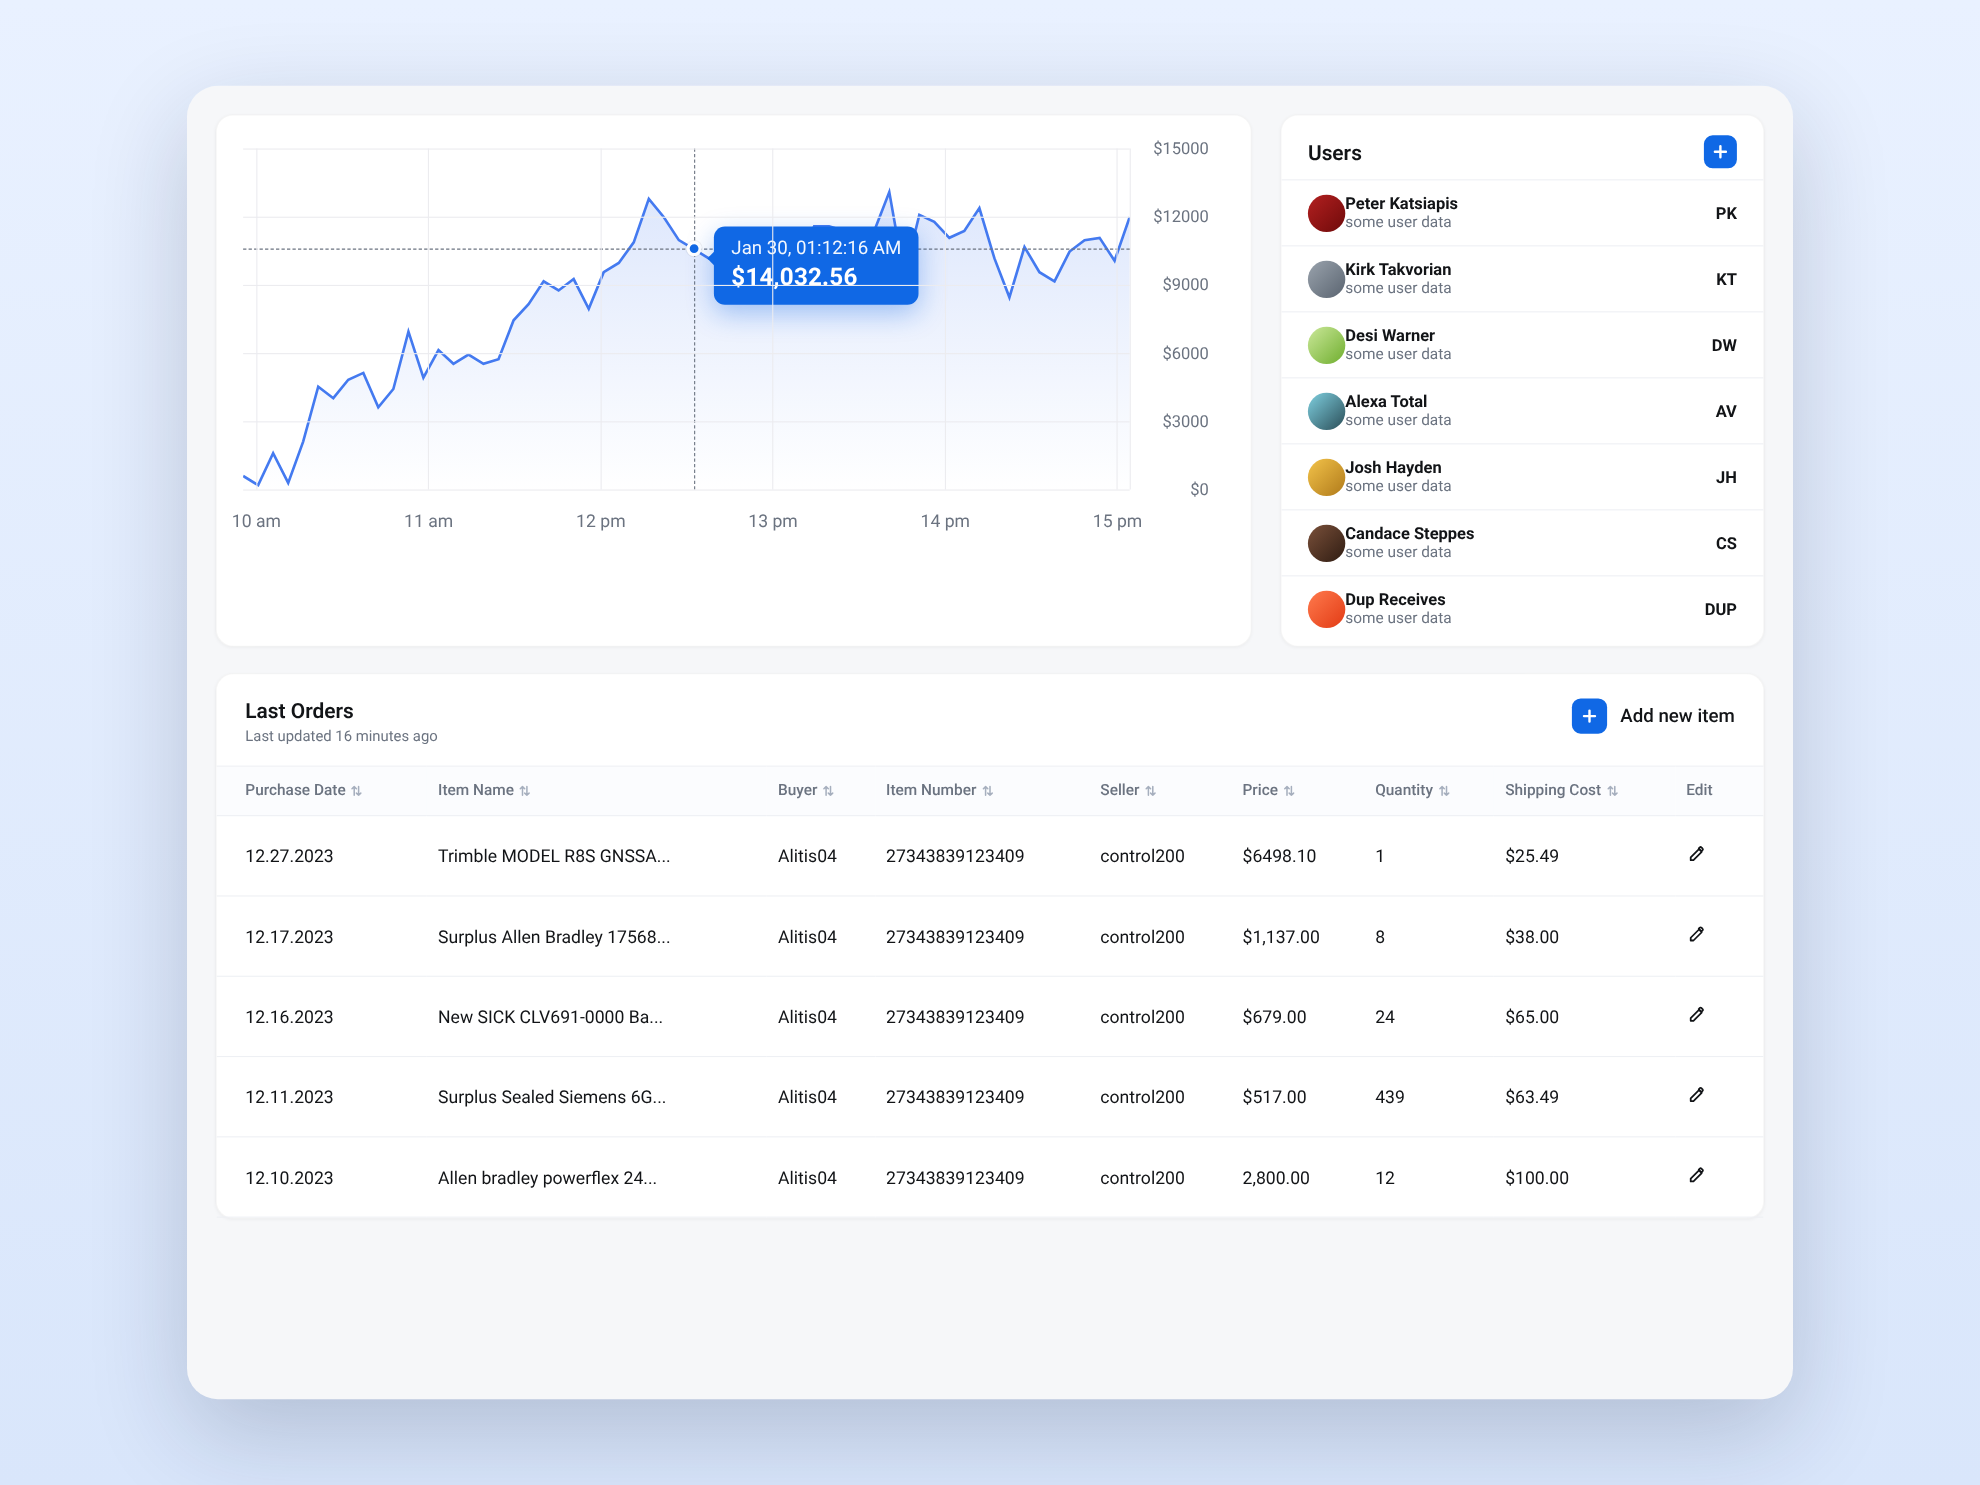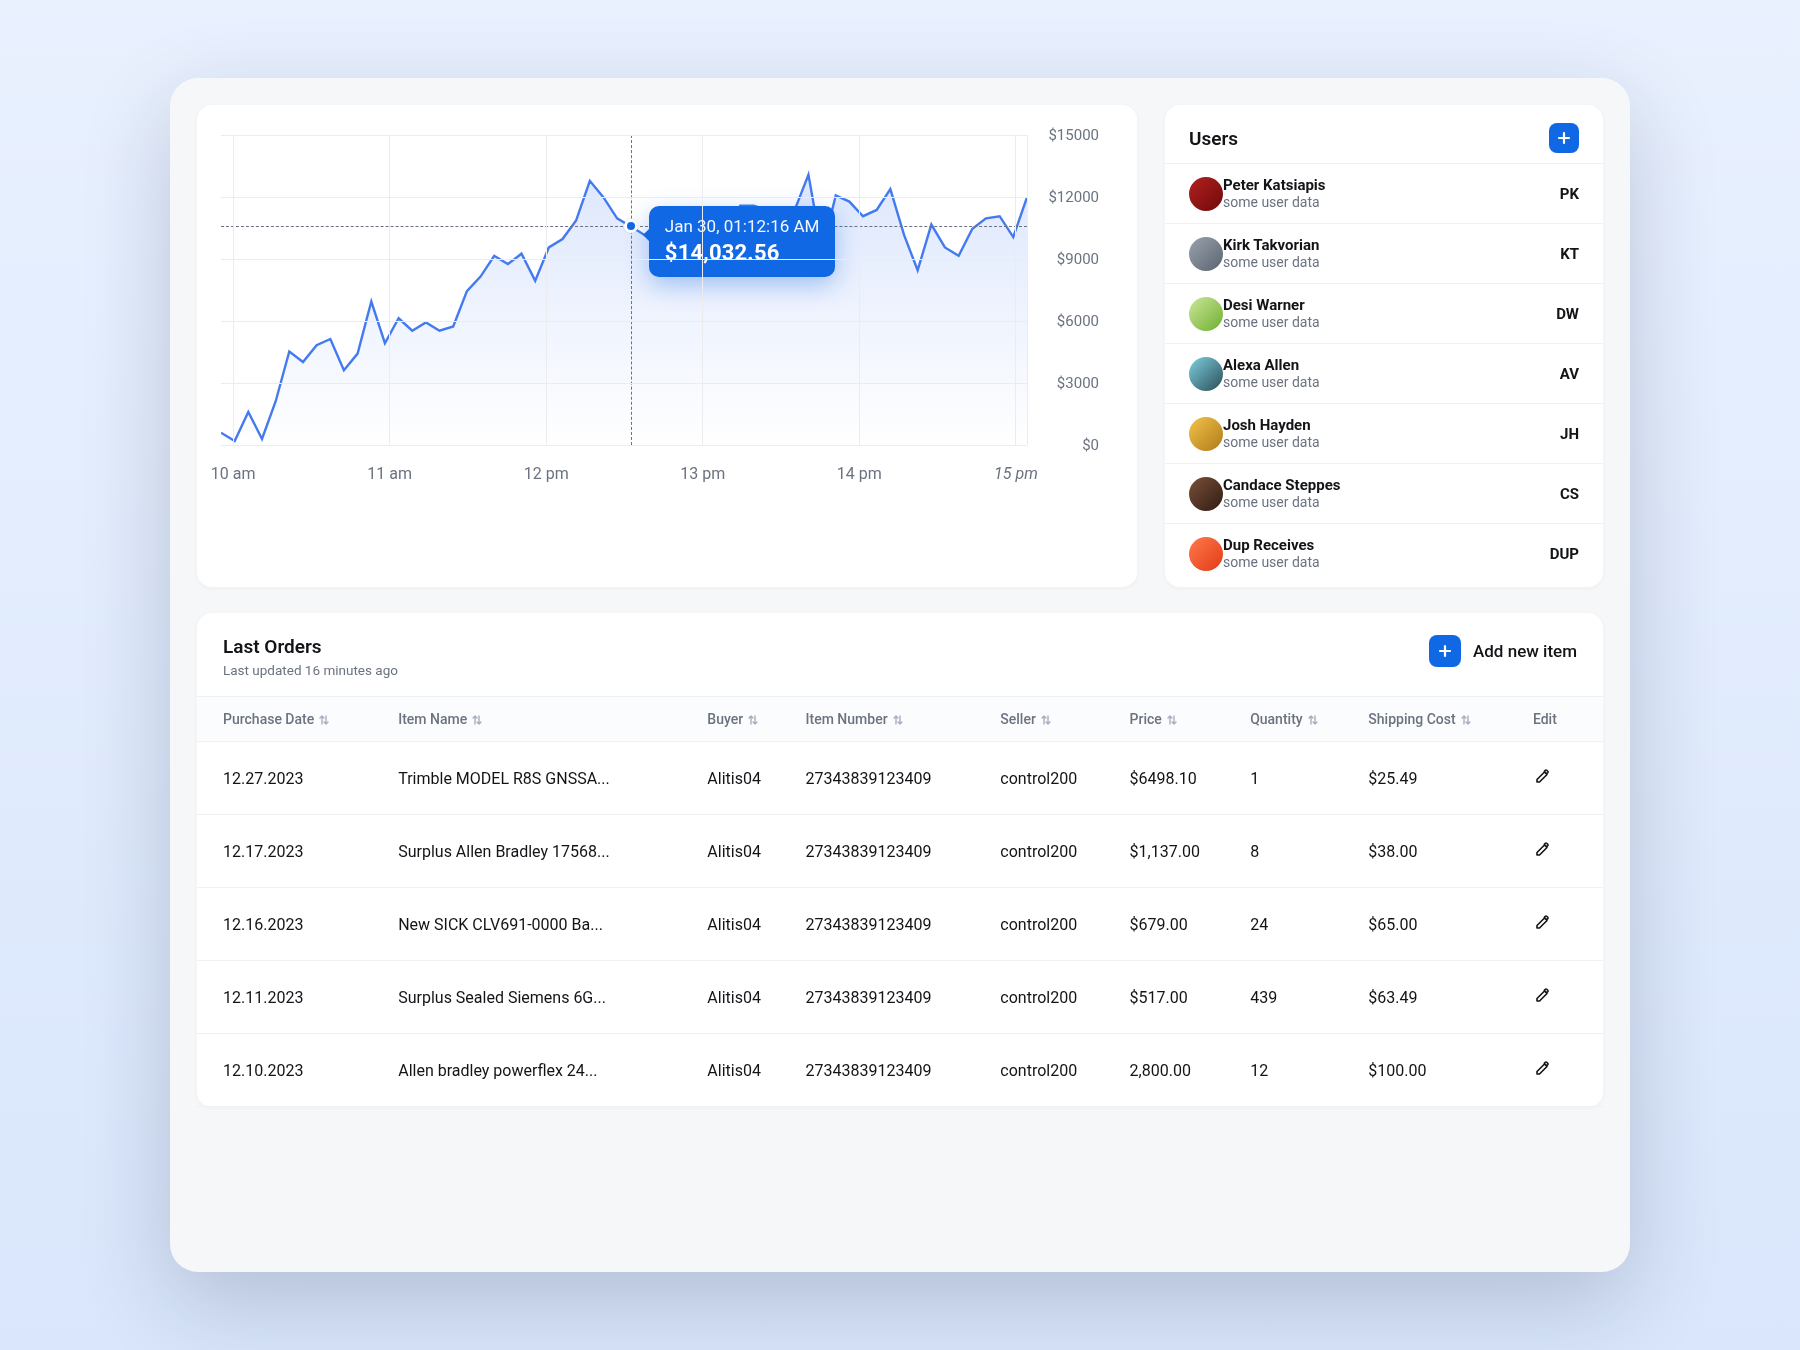--- a/index.html
+++ b/index.html
@@ -165,21 +165,21 @@
             <div class="ytick" style="top: 60%;">$6000</div>
             <div class="ytick" style="top: 80%;">$3000</div>
             <div class="ytick" style="top: 100%;">$0</div>
           </div>
         <div id="xticks"></div>
       <div class="xtick" style="left: calc(1.5% - 1.275px);">10 am</div>
           <div class="xtick" style="left: calc(20.9% - 17.765px);">11 am</div>
           <div class="xtick" style="left: calc(40.3% - 34.255px);">12 pm</div>
           <div class="xtick" style="left: calc(59.7% - 50.745px);">13 pm</div>
           <div class="xtick" style="left: calc(79.1% - 67.235px);">14 pm</div>
-          <div class="xtick" style="left: calc(98.5% - 83.725px); font-style: italic;">15 pm</div>
+          <div class="xtick" style="left: calc(98.5% - 83.725px);">15 pm</div>
         </div>
     </div>
 
     <div class="card users-card">
       <div class="users-header">
         <div class="users-title">Users</div>
         <div class="btn-plus">
           <svg width="16" height="16" viewBox="0 0 16 16">
               <path d="M8 3v10M3 8h10" stroke="#fff" stroke-width="2.2" stroke-linecap="round"></path>
             </svg>
@@ -206,21 +206,21 @@
             <div class="avatar" style="background:linear-gradient(135deg,#cbe89a,#6fae2e)"></div>
             <div class="user-info">
               <div class="user-name">Desi Warner</div>
               <div class="user-sub">some user data</div>
             </div>
             <div class="user-init">DW</div>
           </div>
           <div class="user-row">
             <div class="avatar" style="background:linear-gradient(135deg,#7fd0e0,#2a4d57)"></div>
             <div class="user-info">
-              <div class="user-name">Alexa Allen</div>
+              <div class="user-name">Alexa Total</div>
               <div class="user-sub">some user data</div>
             </div>
             <div class="user-init">AV</div>
           </div>
           <div class="user-row">
             <div class="avatar" style="background:linear-gradient(135deg,#f3c34a,#b07a1a)"></div>
             <div class="user-info">
               <div class="user-name">Josh Hayden</div>
               <div class="user-sub">some user data</div>
             </div>

